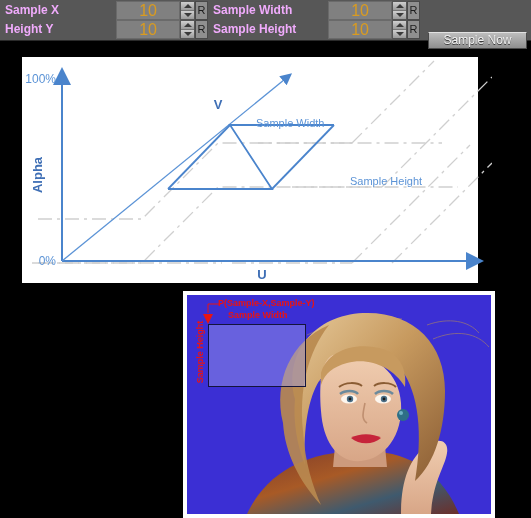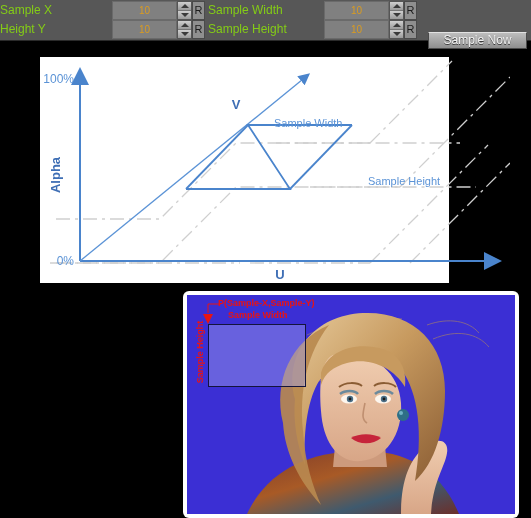--- a/index.html
+++ b/index.html
@@ -4,55 +4,55 @@
 <style>
   html,body{margin:0;padding:0;background:#000;}
   body{width:531px;height:518px;overflow:hidden;
        font-family:"Liberation Sans",sans-serif;}
   #root{position:relative;width:531px;height:518px;background:#000;}
 
   
   #toolbar{position:absolute;left:0;top:0;width:531px;height:40px;
            background:#575757;border-bottom:1px solid #2a2a2a;}
   .prow{position:absolute;height:19px;display:flex;align-items:stretch;}
-  .plabel{color:#84cc16;font-size:12px;line-height:19px;
-          white-space:nowrap;}
+  .plabel{color:#f0abfc;font-size:12px;line-height:19px;
+          padding-left:5px;white-space:nowrap;font-weight:bold;}
   .pfield{background:#808080;border:1px solid #6a6a6a;
-          color:#d99b20;font-size:10px;line-height:17px;
+          color:#d99b20;font-size:16px;line-height:17px;
           text-align:center;box-sizing:border-box;}
   .spin{width:15px;background:#a8a8a8;border:1px solid #555;
         box-sizing:border-box;display:flex;flex-direction:column;}
   .spin div{flex:1;display:flex;align-items:center;justify-content:center;
             background:linear-gradient(#cfcfcf,#9a9a9a);}
   .spin div+div{border-top:1px solid #777;}
   .tri{width:0;height:0;border-left:4px solid transparent;
        border-right:4px solid transparent;}
   .triu{border-bottom:4px solid #3a3a3a;}
   .trid{border-top:4px solid #3a3a3a;}
   .rbtn{width:13px;background:#8f8f8f;border:1px solid #4a4a4a;
         color:#1c1c1c;font-size:11px;line-height:17px;text-align:center;
         box-sizing:border-box;}
   #sample-now{position:absolute;left:428px;top:32px;width:99px;height:17px;
         background:linear-gradient(#bdbdbd,#8e8e8e);
         border:1px solid #4a4a4a;border-top-color:#e2e2e2;
         color:#f0f0f0;font-size:12px;line-height:15px;text-align:center;
         text-shadow:0 1px 0 #3a3a3a;box-sizing:border-box;}
 
   
-  #diagram{position:absolute;left:40px;top:57px;width:409px;height:226px;
+  #diagram{position:absolute;left:22px;top:57px;width:456px;height:226px;
            background:#fff;}
   #diagram svg{display:block;}
   .axlabel{fill:#3f6fb5;font-family:"Liberation Sans",sans-serif;
            font-size:13px;font-weight:bold;}
   .tick{fill:#5b93d6;font-family:"Liberation Sans",sans-serif;font-size:12px;}
   .dlabel{fill:#5b93d6;font-family:"Liberation Sans",sans-serif;font-size:11px;}
 
   
-  #photo-frame{position:absolute;left:183px;top:291px;width:336px;height:227px;
-               background:#fff;padding:4px;box-sizing:border-box;border-radius:6px;}
+  #photo-frame{position:absolute;left:183px;top:291px;width:312px;height:227px;
+               background:#fff;padding:4px;box-sizing:border-box;}
   #photo{position:relative;width:100%;height:100%;overflow:hidden;
          background:#3b2fd4;}
   #photo svg{display:block;position:absolute;left:0;top:0;}
   .rlab{position:absolute;color:#e81414;font-size:9px;font-weight:bold;
         font-family:"Liberation Sans",sans-serif;white-space:nowrap;}
   #sel-rect{position:absolute;left:21px;top:29px;width:98px;height:63px;
             background:rgba(160,160,235,.45);border:1px solid #14143c;
             box-sizing:border-box;}
   #lbl-sh{left:-18px;top:52px;transform:rotate(-90deg);
           transform-origin:center;}

